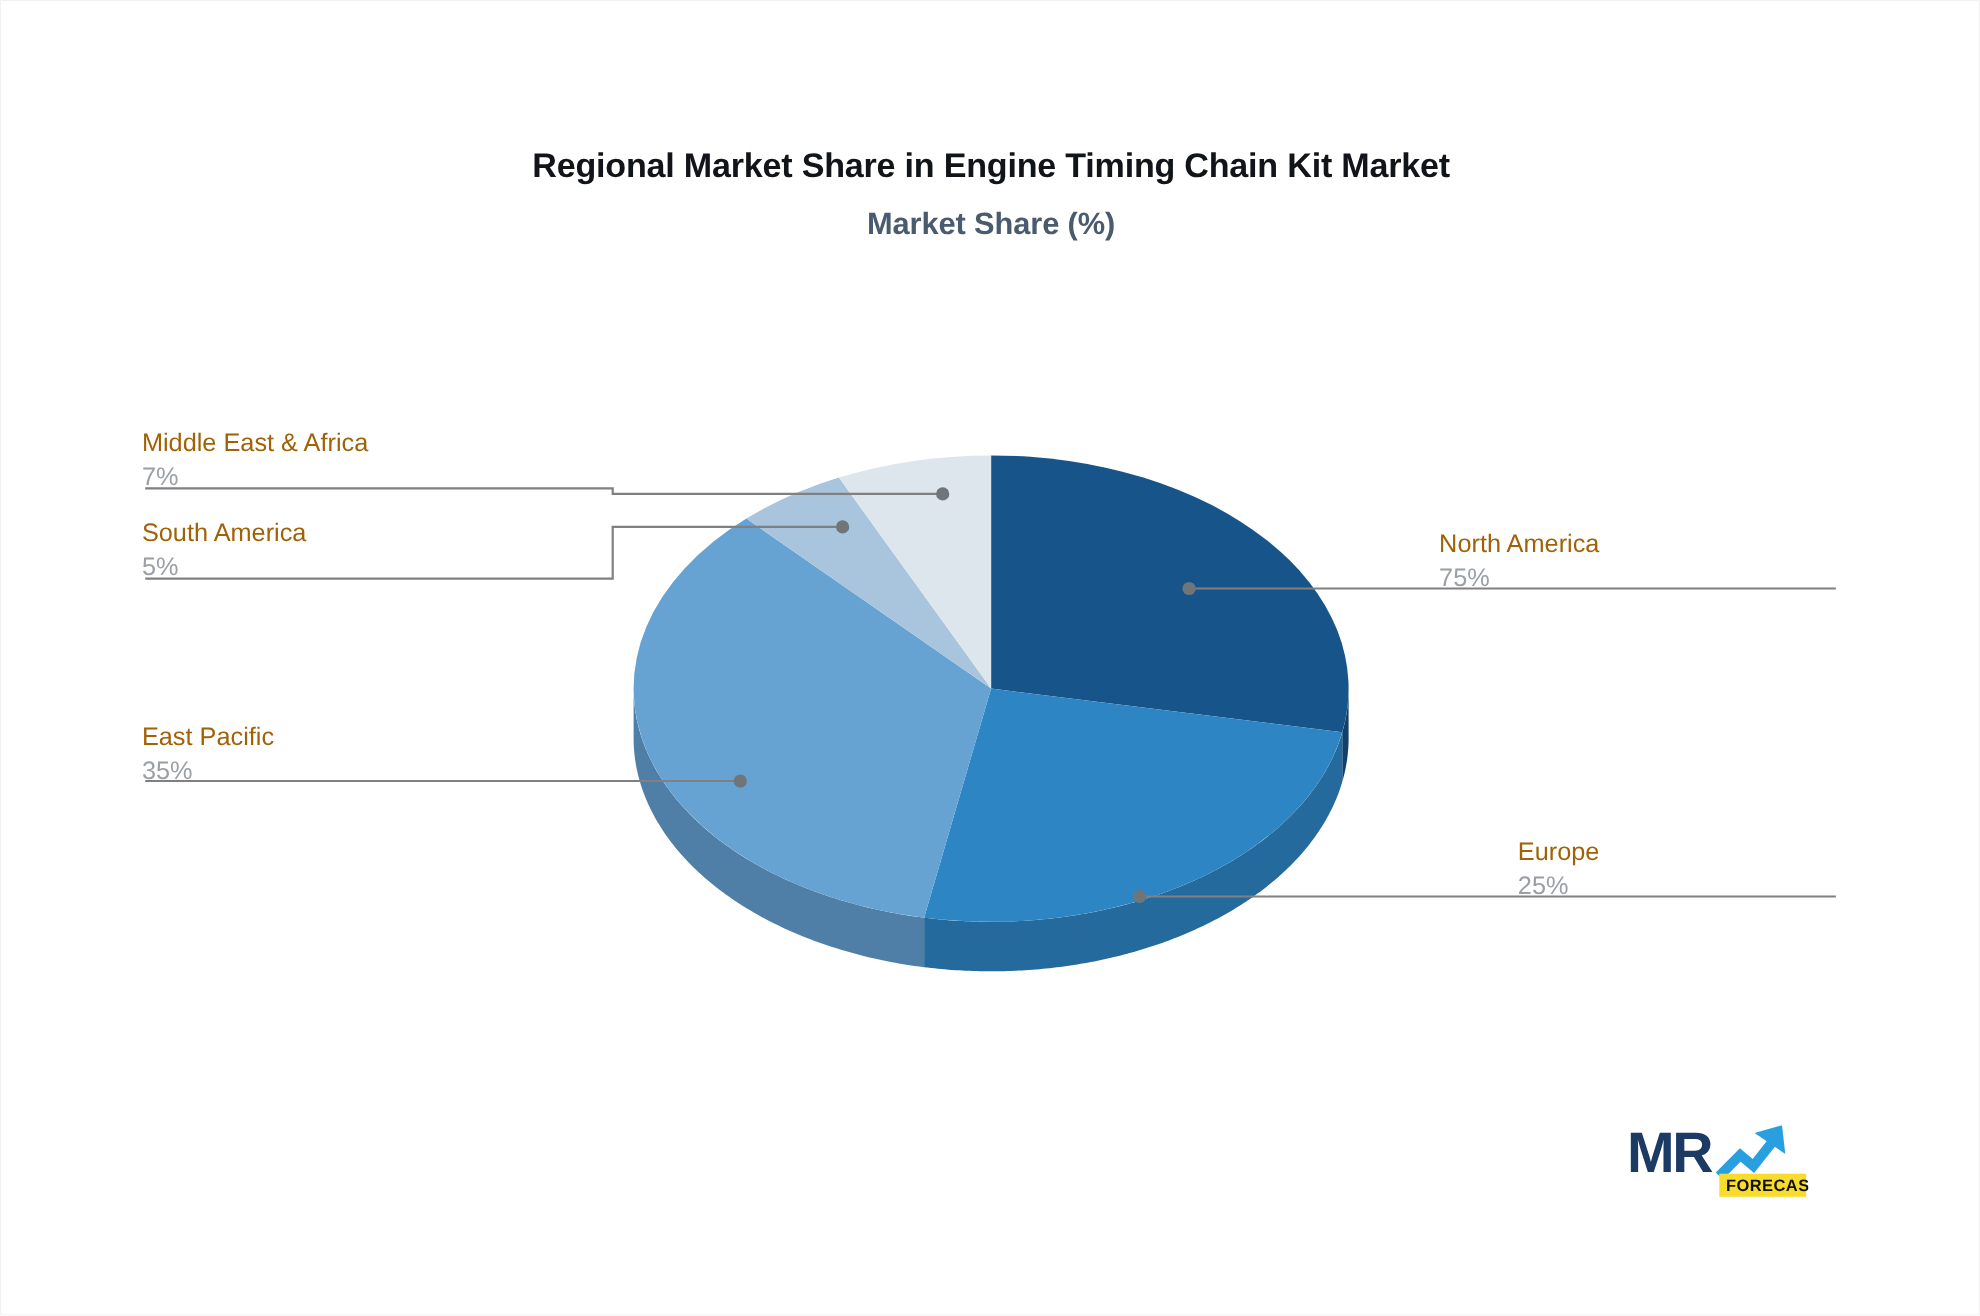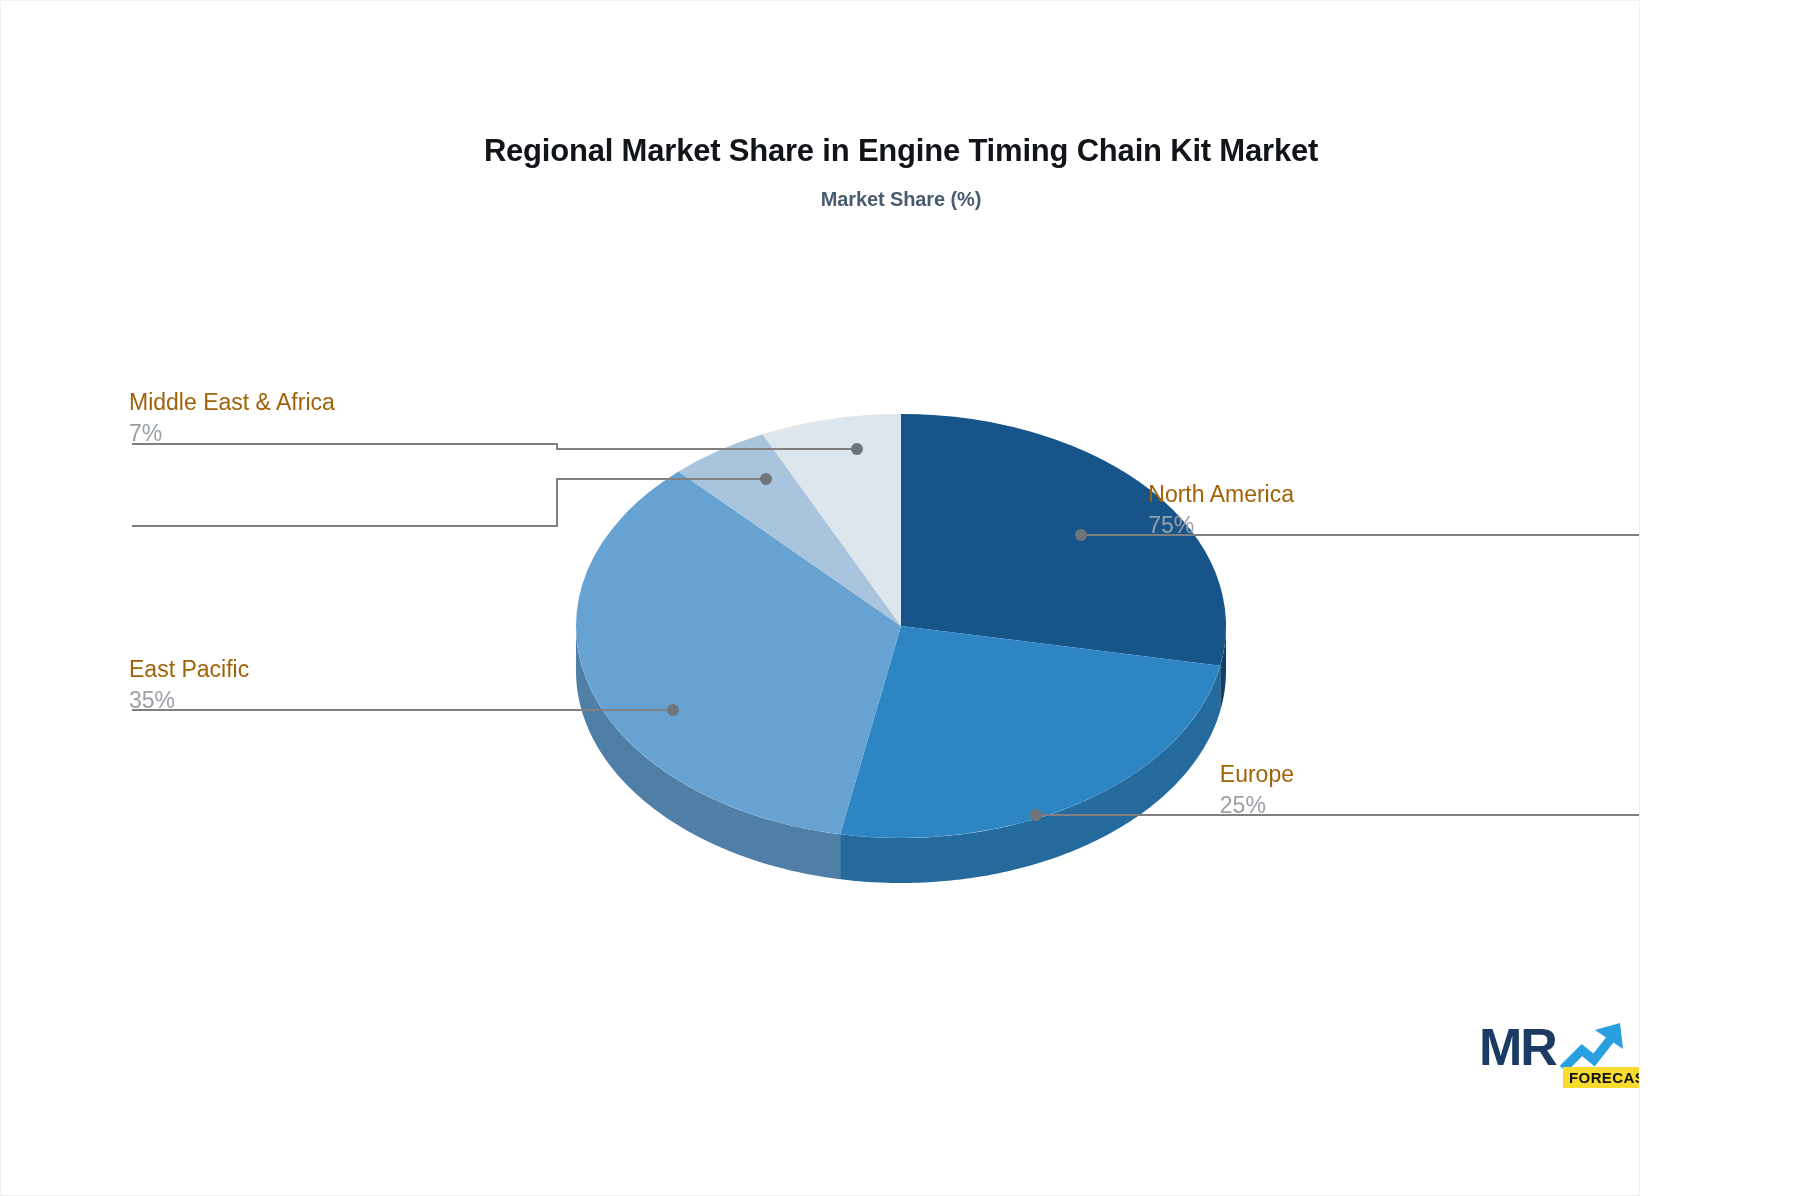--- a/index.html
+++ b/index.html
@@ -5,21 +5,21 @@
   html, body {
     margin: 0;
     padding: 0;
     background: #ffffff;
   }
   body {
     font-family: "Liberation Sans", sans-serif;
   }
   #canvas {
     position: relative;
-    width: 1640px;
+    width: 1800px;
     height: 1196px;
     background: #ffffff;
     box-sizing: border-box;
     border: 1px solid #f0f1f3;
     overflow: hidden;
   }
 
   
   .chart-title {
     position: absolute;
@@ -31,21 +31,21 @@
     font-weight: bold;
     color: #111418;
     letter-spacing: -0.2px;
   }
   .chart-subtitle {
     position: absolute;
     left: 0;
     top: 187px;
     width: 1800px;
     text-align: center;
-    font-size: 20px;
+    font-size: 28px;
     font-weight: bold;
     color: #4a5b70;
     letter-spacing: -0.1px;
   }
 
   
   #pie-stage {
     position: absolute;
     left: 575px;
     top: 370px;
@@ -151,20 +151,24 @@
       <circle cx="1080" cy="534" r="6"></circle>
       <circle cx="1035" cy="814" r="6"></circle>
     </g>
   </svg>
 
   <div class="callout left" id="lbl-mea">
     <div class="cname">Middle East &amp; Africa</div>
     <div class="cval">7%</div>
   </div>
 
+  <div class="callout left" id="lbl-sa">
+    <div class="cname">South America</div>
+    <div class="cval">5%</div>
+  </div>
 
   <div class="callout left" id="lbl-ap">
     <div class="cname">East Pacific</div>
     <div class="cval">35%</div>
   </div>
 
   <div class="callout right" id="lbl-na">
     <div class="cname">North America</div>
     <div class="cval">75%</div>
   </div>

